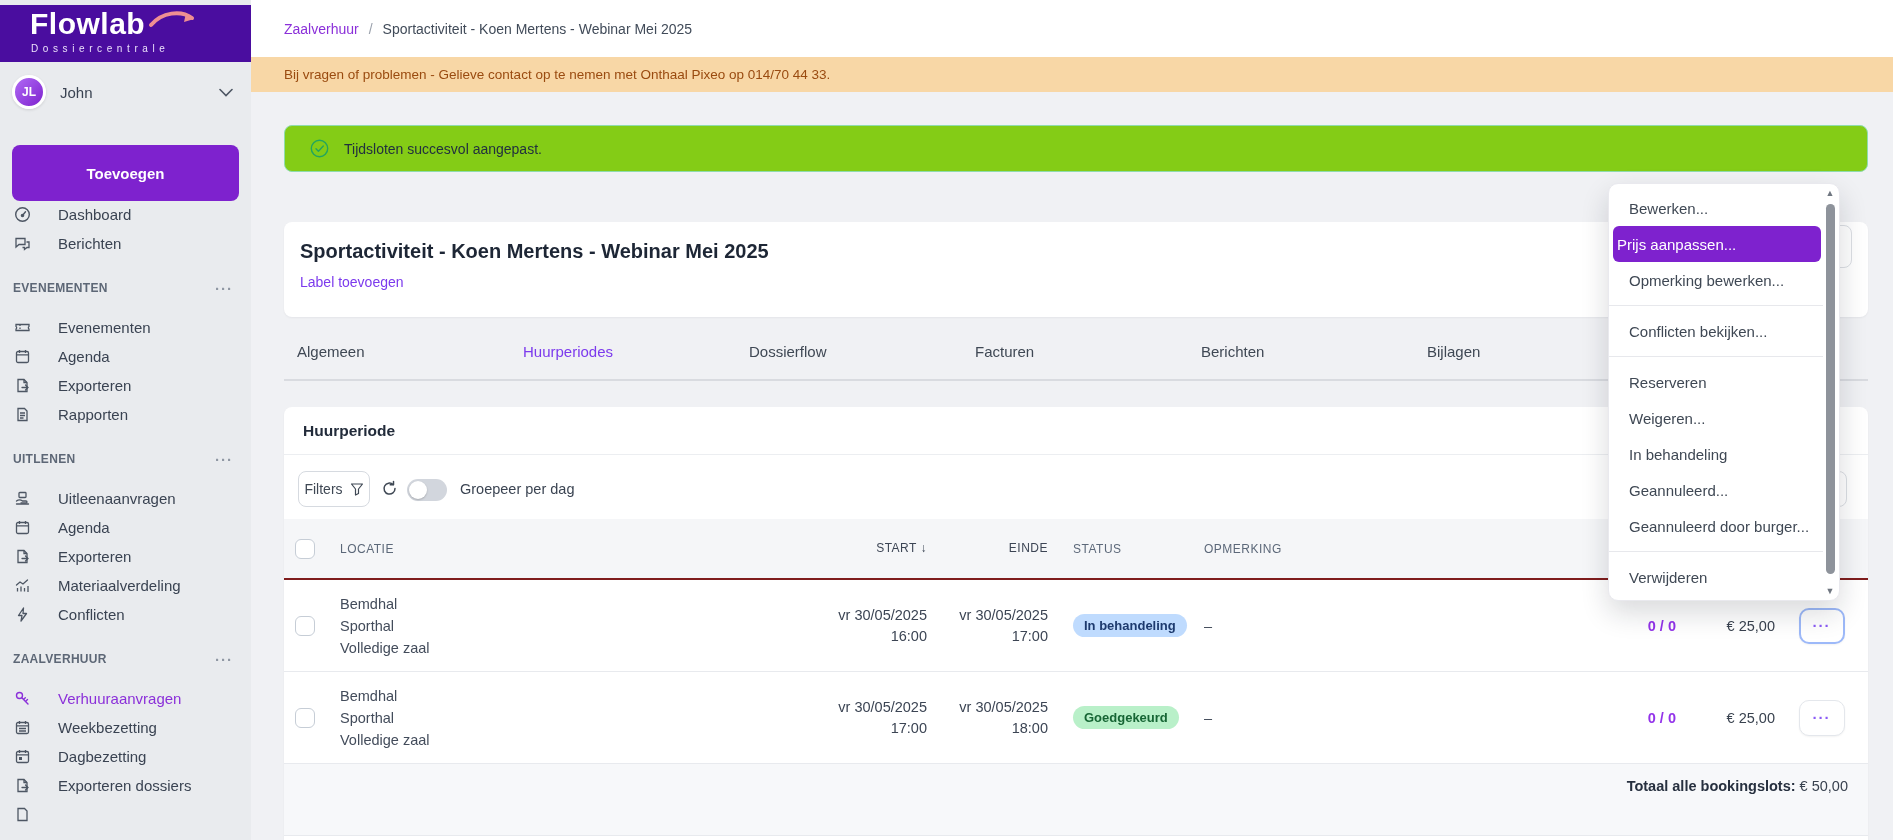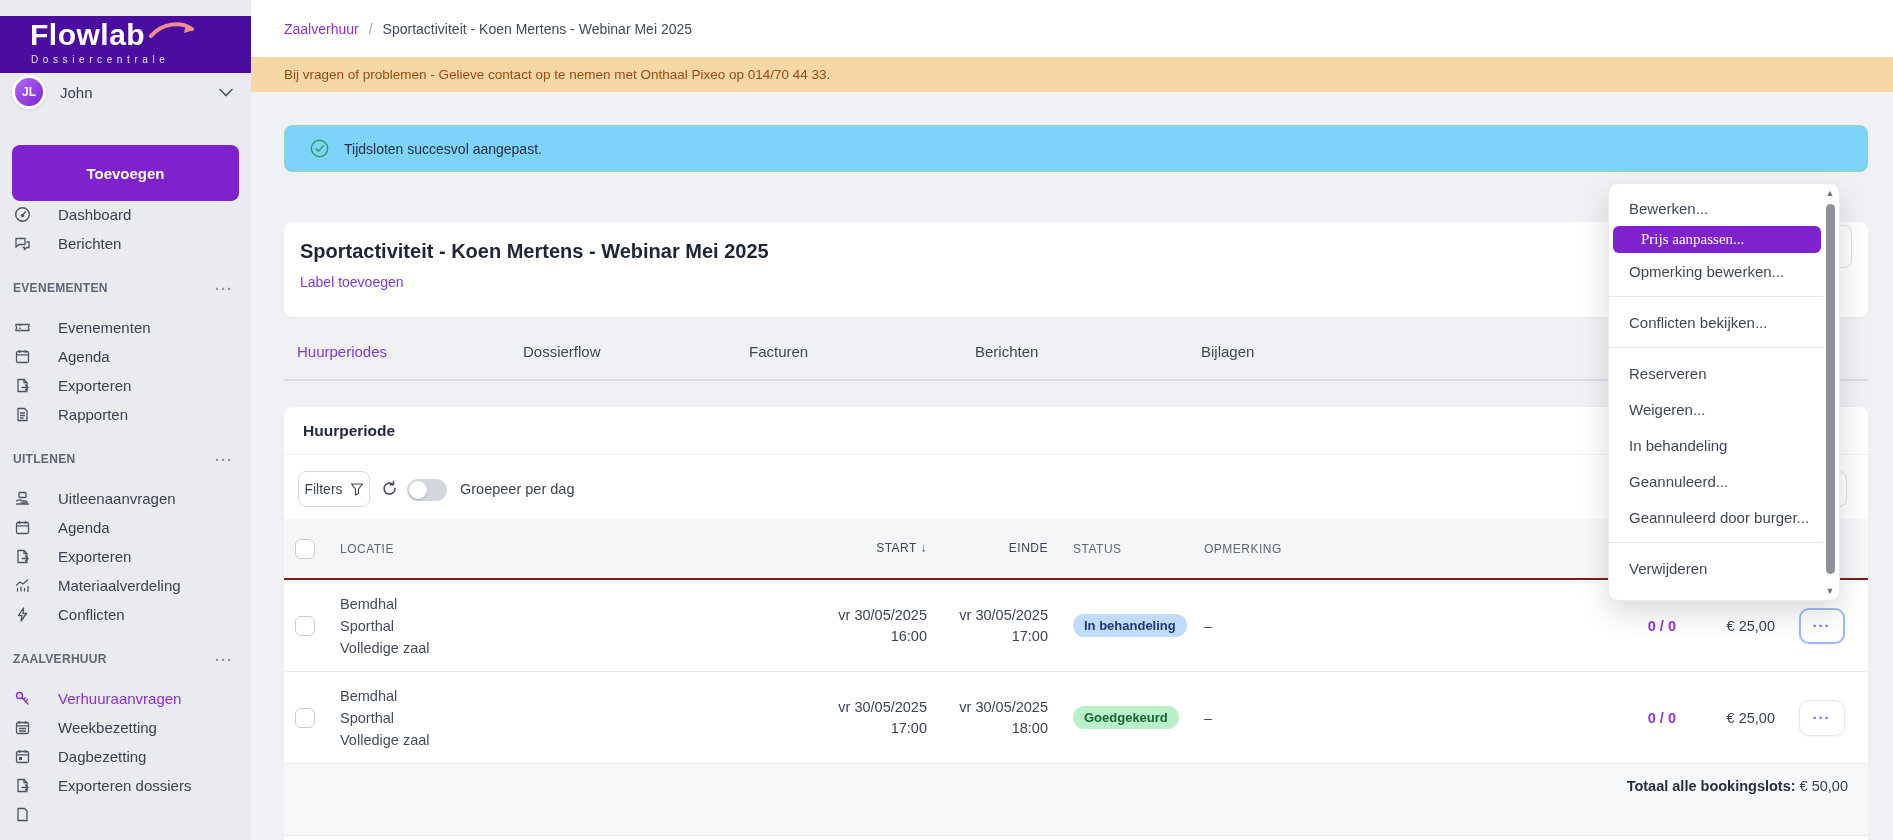--- a/index.html
+++ b/index.html
@@ -4,21 +4,21 @@
 <style>
   * { margin:0; padding:0; box-sizing:border-box; }
   html,body { width:1893px; height:840px; }
   body {
     position:relative; overflow:hidden;
     font-family:"Liberation Sans","DejaVu Sans",sans-serif;
     background:#f0f1f4; color:#3a4352;
   }
   
   .sidebar { position:absolute; left:0; top:0; width:251px; height:840px; background:#e9ebee; z-index:5; }
-  .logo-block { position:absolute; left:0; top:16px; width:251px; height:57px; background:#4a0d9f; color:#fff; }
+  .logo-block { position:absolute; left:0; top:5px; width:251px; height:57px; background:#4a0d9f; color:#fff; }
   .logo-title { position:absolute; left:30px; top:2px; font-size:30px; font-weight:800; letter-spacing:.5px; }
   .logo-arrow { position:absolute; left:148px; top:4px; }
   .logo-sub { position:absolute; left:31px; top:38px; font-size:10px; letter-spacing:4.6px; color:#ece2fb; }
   .user-row { position:absolute; left:0; top:70px; width:251px; height:44px; display:flex; align-items:center; padding:0 18px 0 12px; }
   .avatar { width:34px; height:34px; border-radius:50%; background:linear-gradient(135deg,#b06af5,#7e22ce); border:3px solid #fff; color:#fff; font-size:12px; font-weight:700; display:flex; align-items:center; justify-content:center; box-shadow:0 1px 3px rgba(0,0,0,.12); }
   .user-name { margin-left:14px; font-size:15px; color:#3a4352; flex:1; }
   .add-btn { position:absolute; left:12px; top:145px; width:227px; height:56px; background:#7e22ce; color:#fff; border:none; border-radius:8px; font-size:15px; font-weight:700; font-family:inherit; cursor:pointer; }
   .nav { position:absolute; left:0; top:200px; width:251px; }
   .nav-item { height:29px; display:flex; align-items:center; padding-left:13px; font-size:15px; color:#3a4352; cursor:pointer; }
   .nav-item .nicon { width:18px; height:18px; display:flex; align-items:center; justify-content:center; }
@@ -29,21 +29,21 @@
   .nav-section .shead { font-size:12px; font-weight:700; letter-spacing:.3px; color:#5d6776; }
   .nav-section .sdots { color:#8f97a3; font-size:15px; font-weight:700; letter-spacing:1px; cursor:pointer; }
   .group-items { margin-top:13px; }
   .nav svg { stroke:#4d5663; }
   
   .topbar { position:absolute; left:251px; top:0; width:1642px; height:57px; background:#ffffff; display:flex; align-items:center; padding-left:33px; font-size:14px; }
   .crumb-link { color:#8b30d9; cursor:pointer; }
   .crumb-sep { color:#9aa1ac; margin:0 10px; }
   .crumb-cur { color:#414b59; }
   .notice { position:absolute; left:251px; top:57px; width:1784px; height:35px; background:#f8d7a6; display:flex; align-items:center; padding-left:33px; font-size:13.5px; color:#9a4b10; }
-  .success { position:absolute; left:284px; top:125px; width:1584px; height:47px; background:#7dd3fc; border:1px solid #8fdcac; border-radius:8px; display:flex; align-items:center; padding-left:25px; }
+  .success { position:absolute; left:284px; top:125px; width:1584px; height:47px; background:#84cc16; border:1px solid #8fdcac; border-radius:8px; display:flex; align-items:center; padding-left:25px; }
   .success-text { margin-left:15px; font-size:14px; font-weight:500; color:#22303f; }
   
   .title-card { position:absolute; left:284px; top:222px; width:1584px; height:95px; background:#fff; border-radius:8px; box-shadow:0 1px 2px rgba(16,24,40,.05); }
   .page-title { position:absolute; left:16px; top:18px; font-size:20px; font-weight:800; color:#1d2635; }
   .label-link { position:absolute; left:16px; top:52px; font-size:14px; color:#7c3aed; cursor:pointer; }
   .hidden-btn-1 { position:absolute; left:1763px; top:225px; width:89px; height:43px; background:#fff; border:1px solid #dcdfe4; border-radius:8px; z-index:6; }
   .hidden-btn-2 { position:absolute; left:1795px; top:471px; width:52px; height:36px; background:#fff; border:1px solid #dcdfe4; border-radius:8px; z-index:6; }
   
   .tabs { position:absolute; left:297px; top:330px; height:42px; display:flex; }
   .tab { width:226px; font-size:15px; color:#3f4854; display:flex; align-items:center; cursor:pointer; }
@@ -72,21 +72,21 @@
   .c-slots { text-align:right; color:#9333ea; font-weight:600; }
   .c-price { text-align:right; color:#39424f; }
   .c-act { display:flex; justify-content:center; }
   .dots-btn { width:46px; height:36px; background:#fff; border:1px solid #e4e7ec; border-radius:10px; color:#8b5cf6; font-size:15px; font-weight:700; letter-spacing:1px; display:flex; align-items:center; justify-content:center; cursor:pointer; box-shadow:0 1px 2px rgba(0,0,0,.05); font-family:inherit; }
   .dots-btn.focused { border:2px solid #9db9f9; }
   .tfoot { height:72px; background:#f7f8fa; border-bottom:1px solid #e8eaee; text-align:right; padding:9px 20px 0 0; font-size:14.5px; line-height:26px; color:#39424f; }
   .tfoot b { color:#27303f; }
   
   .menu { position:absolute; left:1608px; top:183px; width:232px; height:418px; background:#fff; border:1px solid #e9e9ee; border-radius:10px; box-shadow:0 12px 28px rgba(16,24,40,.16); z-index:20; padding:6px 16px 0 0; }
   .menu-item { height:36px; display:flex; align-items:center; padding-left:20px; font-size:15px; color:#3f4854; cursor:pointer; }
-  .menu-item.highlight { background:#7e22ce; color:#fff; border-radius:6px; margin-left:4px; margin-right:2px; padding-left:28px; height:27px;font-family:Liberation Serif, serif; }
+  .menu-item.highlight { background:#7e22ce; color:#fff; border-radius:6px; margin-left:4px; margin-right:2px; padding-left:4px; height:36px; }
   .menu-div { border-top:1px solid #e7e8ec; margin:7px 0; }
   .mscroll { position:absolute; right:2px; top:4px; bottom:4px; width:14px; }
   .mscroll .arrow { position:absolute; left:2px; width:10px; text-align:center; font-size:9px; color:#6f7680; }
   .mscroll .thumb { position:absolute; left:2.5px; top:16px; bottom:22px; width:9px; background:#8e939b; border-radius:5px; cursor:pointer; }
   svg { display:block; }
 </style>
 </head>
 <body>
 
 <aside class="sidebar">
@@ -299,20 +299,21 @@
   <span class="success-text">Tijdsloten succesvol aangepast.</span>
 </div>
 
 <div class="title-card">
   <div class="page-title">Sportactiviteit - Koen Mertens - Webinar Mei 2025</div>
   <div class="label-link">Label toevoegen</div>
 </div>
 <div class="hidden-btn-1"></div>
 
 <div class="tabs">
+  <div class="tab">Algemeen</div>
   <div class="tab active">Huurperiodes</div>
   <div class="tab">Dossierflow</div>
   <div class="tab">Facturen</div>
   <div class="tab">Berichten</div>
   <div class="tab">Bijlagen</div>
 </div>
 <div class="tabs-divider"></div>
 
 <div class="content-card">
   <div class="card-head">Huurperiode</div>

